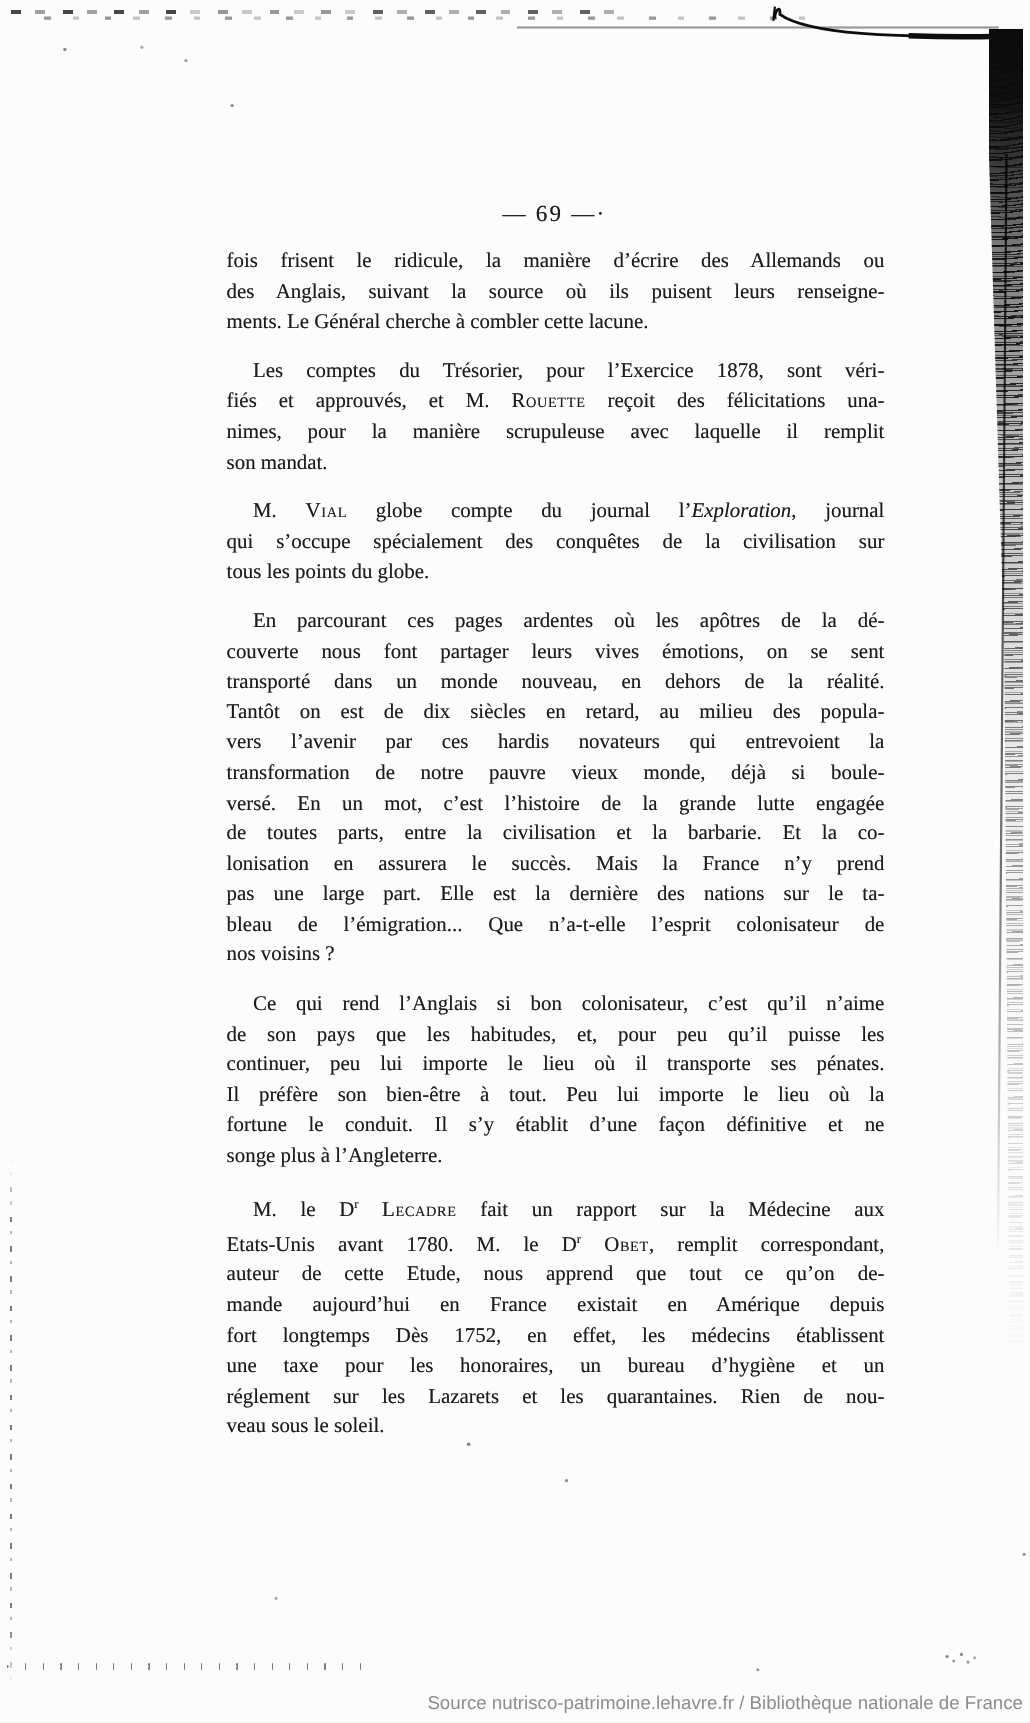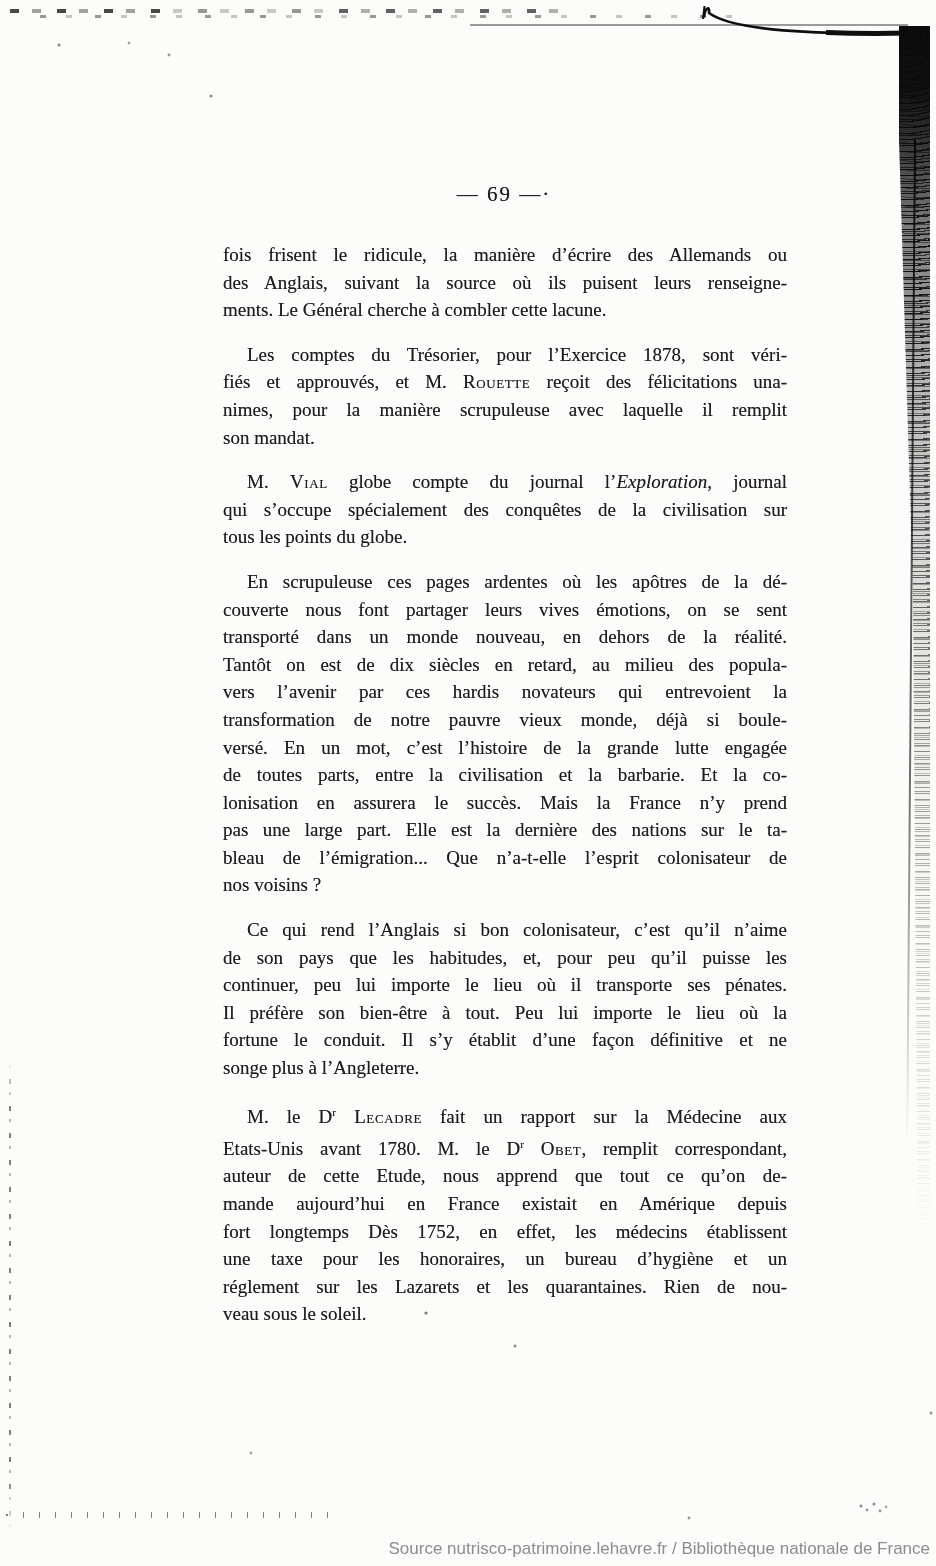--- a/index.html
+++ b/index.html
@@ -26,21 +26,21 @@
     text-align:center;
     font-size:21px; color:var(--ink);
     letter-spacing:2px;
     text-shadow:0 0 0.6px rgba(25,25,25,.65);
   }
   .text-block{
     position:absolute; top:224px; left:206px; width:598px;
     color:var(--ink); font-size:19px;
     text-shadow:0 0 0.6px rgba(25,25,25,.55);
   }
-  .para{margin:17px;padding:0;}
+  .para{margin:0;padding:0;}
   .para + .para{margin-top:17px;}
   .line{
     display:block;
     line-height:27.6px;
     text-align:justify;
     text-align-last:justify;
   }
   .line.last{text-align-last:left;}
   .para.indent .line:first-child{text-indent:24px;}
   .sc{font-variant:small-caps;letter-spacing:.6px;}
@@ -156,21 +156,21 @@
         <span class="line"><span>fiés et approuvés, et M. </span><span class="sc">Rouette</span><span> reçoit des félicitations una-</span></span>
         <span class="line"><span>nimes, pour la manière scrupuleuse avec laquelle il remplit</span></span>
         <span class="line last"><span>son mandat.</span></span>
       </p>
       <p class="para indent">
         <span class="line"><span>M. </span><span class="sc">Vial</span><span> globe compte du journal l’</span><span class="it">Exploration</span><span>, journal</span></span>
         <span class="line"><span>qui s’occupe spécialement des conquêtes de la civilisation sur</span></span>
         <span class="line last"><span>tous les points du globe.</span></span>
       </p>
       <p class="para indent">
-        <span class="line"><span>En scrupuleuse ces pages ardentes où les apôtres de la dé-</span></span>
+        <span class="line"><span>En parcourant ces pages ardentes où les apôtres de la dé-</span></span>
         <span class="line"><span>couverte nous font partager leurs vives émotions, on se sent</span></span>
         <span class="line"><span>transporté dans un monde nouveau, en dehors de la réalité.</span></span>
         <span class="line"><span>Tantôt on est de dix siècles en retard, au milieu des popula-</span></span>
         <span class="line"><span>vers l’avenir par ces hardis novateurs qui entrevoient la</span></span>
         <span class="line"><span>transformation de notre pauvre vieux monde, déjà si boule-</span></span>
         <span class="line"><span>versé. En un mot, c’est l’histoire de la grande lutte engagée</span></span>
         <span class="line"><span>de toutes parts, entre la civilisation et la barbarie. Et la co-</span></span>
         <span class="line"><span>lonisation en assurera le succès. Mais la France n’y prend</span></span>
         <span class="line"><span>pas une large part. Elle est la dernière des nations sur le ta-</span></span>
         <span class="line"><span>bleau de l’émigration... Que n’a-t-elle l’esprit colonisateur de</span></span>

